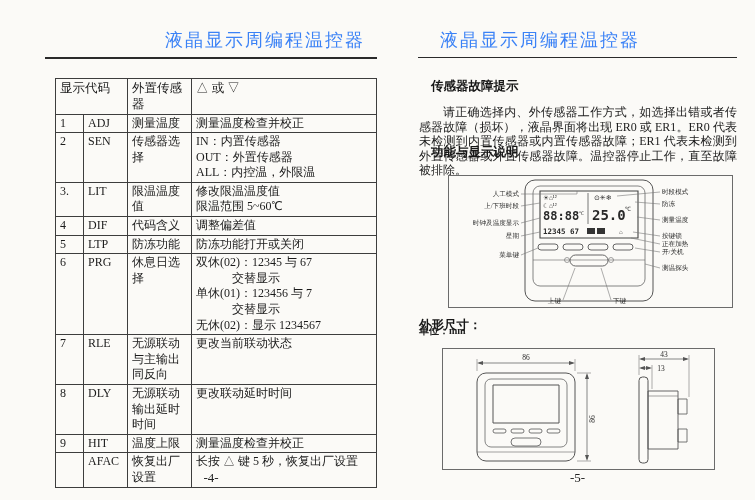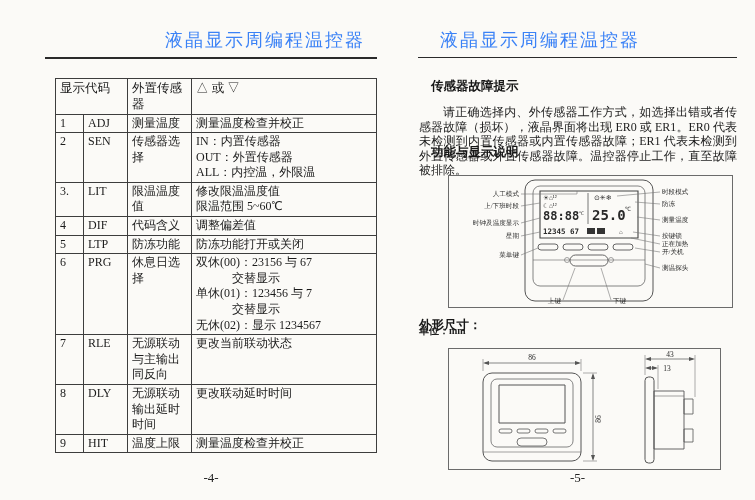--- a/index.html
+++ b/index.html
@@ -59,21 +59,21 @@
     font-size:12px; line-height:14.6px; text-align:justify;
     text-indent:2em; color:#1b1b1b;margin-top:10px;
   }
   .func-head { position:absolute; left:13px; top:116px; }
   .figure-box {
     position:absolute; border:1px solid #6b6b6b; background:#fbfaf7;
   }
   .func-box { left:30px; top:147px; width:285px; height:133px; }
   .dim-head  { position:absolute; left:1px;  top:289px; }
   .dim-unit  { position:absolute; left:1px;  top:296px; font-size:10px;font-weight:bold; }
-  .dim-box   { left:30px; top:320px; width:273px; height:122px;text-align:center; }
+  .dim-box   { left:24px; top:320px; width:273px; height:122px;text-align:center; }
 
   svg text {
     font-family:"Liberation Serif", serif; fill:#2a2a2a;
   }
   svg .lbl { font-size:6.6px; }
   svg .dimlbl { font-size:7.5px; }
   svg .seg  { font-family:"DejaVu Sans Mono", monospace; font-weight:bold; }
   svg line, svg rect, svg path, svg ellipse { vector-effect:non-scaling-stroke; }
 </style>
 </head>
@@ -126,21 +126,21 @@
     <tr>
       <td>5</td>
       <td class="code">LTP</td>
       <td>防冻功能</td>
       <td>防冻功能打开或关闭</td>
     </tr>
     <tr>
       <td>6</td>
       <td class="code">PRG</td>
       <td>休息日选择</td>
-      <td>双休(00)：23156 与 67
+      <td>双休(02)：12345 与 67
 　　　交替显示
 单休(01)：123456 与 7
 　　　交替显示
 无休(02)：显示 1234567</td>
     </tr>
     <tr>
       <td>7</td>
       <td class="code">RLE</td>
       <td>无源联动与主输出同反向</td>
       <td>更改当前联动状态</td>
@@ -149,20 +149,26 @@
       <td>8</td>
       <td class="code">DLY</td>
       <td>无源联动输出延时时间</td>
       <td>更改联动延时时间</td>
     </tr>
     <tr>
       <td>9</td>
       <td class="code">HIT</td>
       <td>温度上限</td>
       <td>测量温度检查并校正</td>
+    </tr>
+    <tr>
+      <td></td>
+      <td class="code">AFAC</td>
+      <td>恢复出厂设置</td>
+      <td>长按 △ 键 5 秒，恢复出厂设置</td>
     </tr>
   </tbody>
     </table>
 
   <div class="pagenum">-4-</div>
 </div>
 
 <div class="page page-right">
   <div class="page-title">液晶显示周编程温控器</div>
   <hr class="title-rule">

